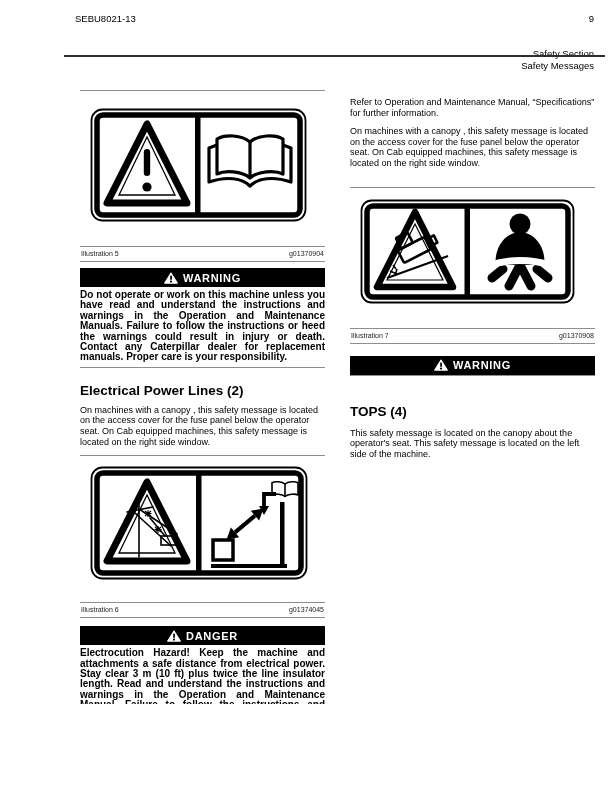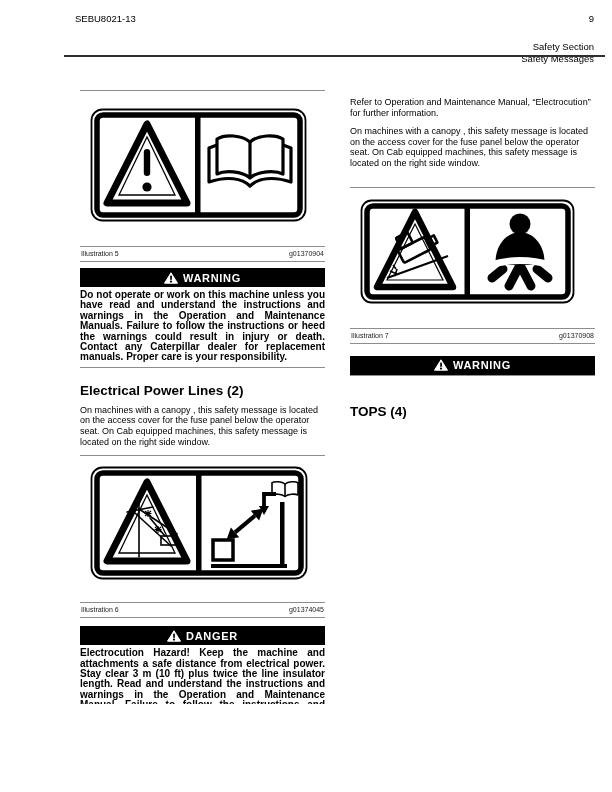--- a/index.html
+++ b/index.html
@@ -1,21 +1,21 @@
 <!DOCTYPE html>
 <html><head>
 <meta charset="utf-8">
 <style>
   html,body{margin:0;padding:0;background:#fff;}
   .page{position:relative;width:612px;height:704px;background:#fff;overflow:hidden;
         font-family:"Liberation Sans",sans-serif;color:#000;margin-left:28px;}
   
   .doc-code{position:absolute;left:47px;top:13px;font-size:9.5px;}
   .page-number{position:absolute;right:46px;top:13px;font-size:9.5px;}
-  .header-right{position:absolute;right:46px;top:41px;text-align:right;font-size:9.5px;line-height:12px;}
+  .header-right{position:absolute;right:46px;top:48px;text-align:right;font-size:9.5px;line-height:12px;}
   .header-rule{position:absolute;left:36px;top:55px;width:541px;height:2px;background:#2e2e2e;}
   
   .col{position:absolute;top:90px;width:245px;}
   .col-left{left:52px;}
   .col-right{left:322px;}
   .rule{height:1px;background:#8d8d8d;}
   p{margin:0;}
   .body-text{font-size:9px;line-height:10.6px;}
   .section-heading{margin:0;font-size:13.5px;font-weight:bold;line-height:15px;}
   .fig{margin:0;}
@@ -147,21 +147,21 @@
         </svg>
         <span>DANGER</span>
       </div>
       <p class="alert-text">Electrocution Hazard! Keep the machine and attachments a safe distance from electrical power. Stay clear 3 m (10 ft) plus twice the line insulator length. Read and understand the instructions and warnings in the Operation and Maintenance Manual. Failure to follow the instructions and warnings will cause serious injury or death</p>
     </div>
 
   </section>
 
   <section class="col col-right">
 
-    <p class="body-text mt7">Refer to Operation and Maintenance Manual, “Electrocution” for further information.</p>
+    <p class="body-text mt7">Refer to Operation and Maintenance Manual, “Specifications” for further information.</p>
 
     <p class="body-text mt8">On machines with a canopy , this safety message is located on the access cover for the fuse panel below the operator seat. On Cab equipped machines, this safety message is located on the right side window.</p>
 
     <div class="rule mt18"></div>
 
     <figure class="fig mt11">
       <svg viewBox="0 0 215 105" width="215" height="105">
         <rect x="1.5" y="1.5" width="212" height="102" rx="10" fill="#fff" stroke="#000" stroke-width="1.8"></rect>
         <rect x="7" y="7" width="201" height="91" rx="6" fill="none" stroke="#000" stroke-width="5.5"></rect>
         <rect x="104.5" y="8" width="5.5" height="89" fill="#000"></rect>
@@ -203,16 +203,17 @@
           <polygon points="7,0.8 13.5,11.2 0.5,11.2" fill="#fff" stroke="#fff" stroke-width="1" stroke-linejoin="round"></polygon>
           <rect x="6.2" y="3.4" width="1.7" height="4.6" rx="0.8" fill="#000"></rect>
           <circle cx="7" cy="9.6" r="1.1" fill="#000"></circle>
         </svg>
         <span>WARNING</span>
       </div>
     </div>
     <div class="rule"></div>
 
     <h2 class="section-heading mt28">TOPS (4)</h2>
+    <p class="body-text mt9">This safety message is located on the canopy about the operator's seat. This safety message is located on the left side of the machine.</p>
 
   </section>
 
 </div>
 
 </body></html>

